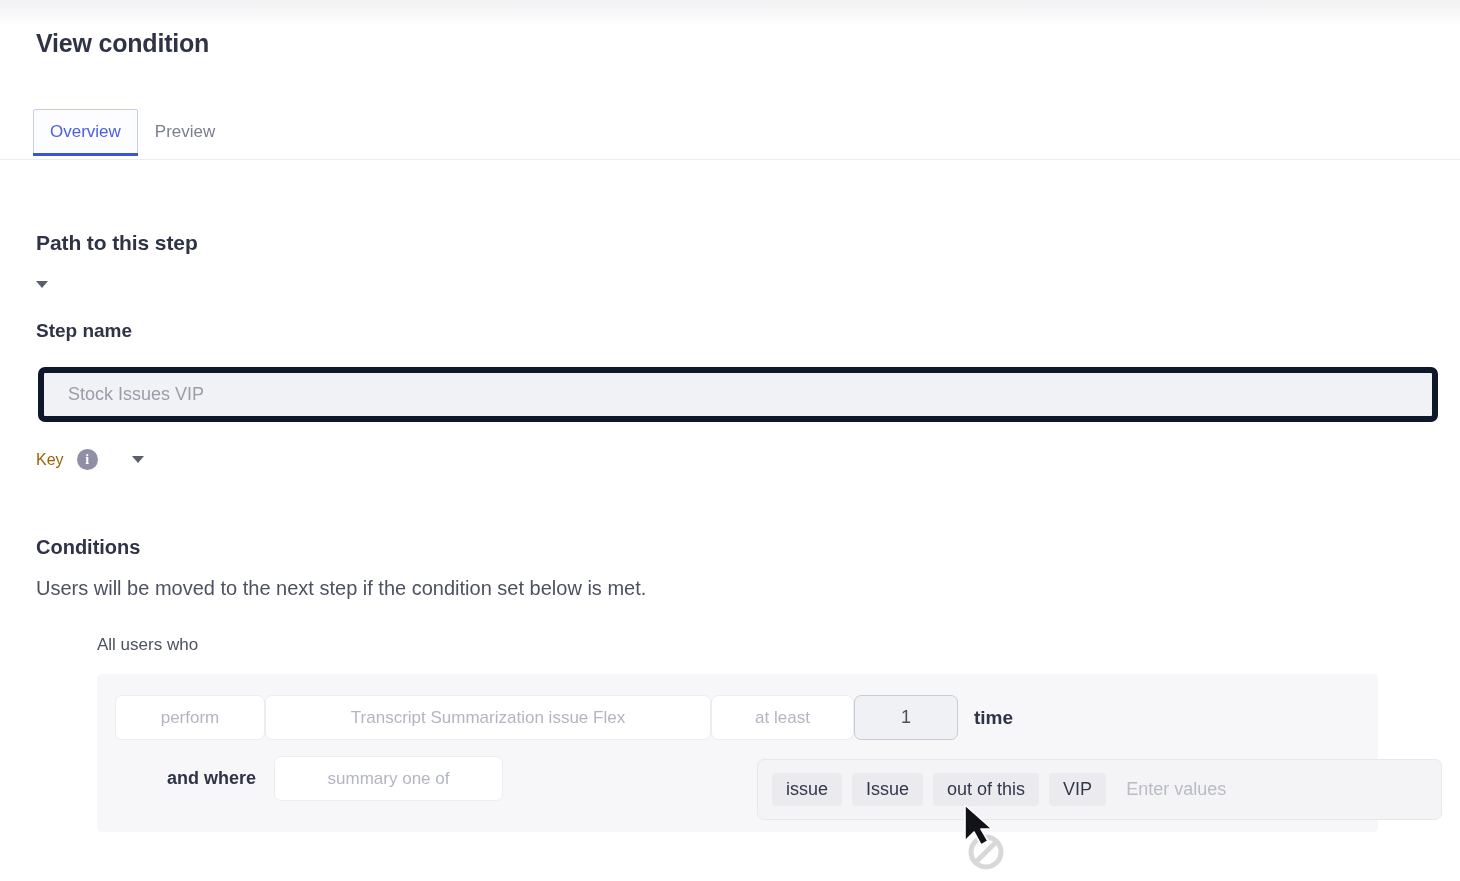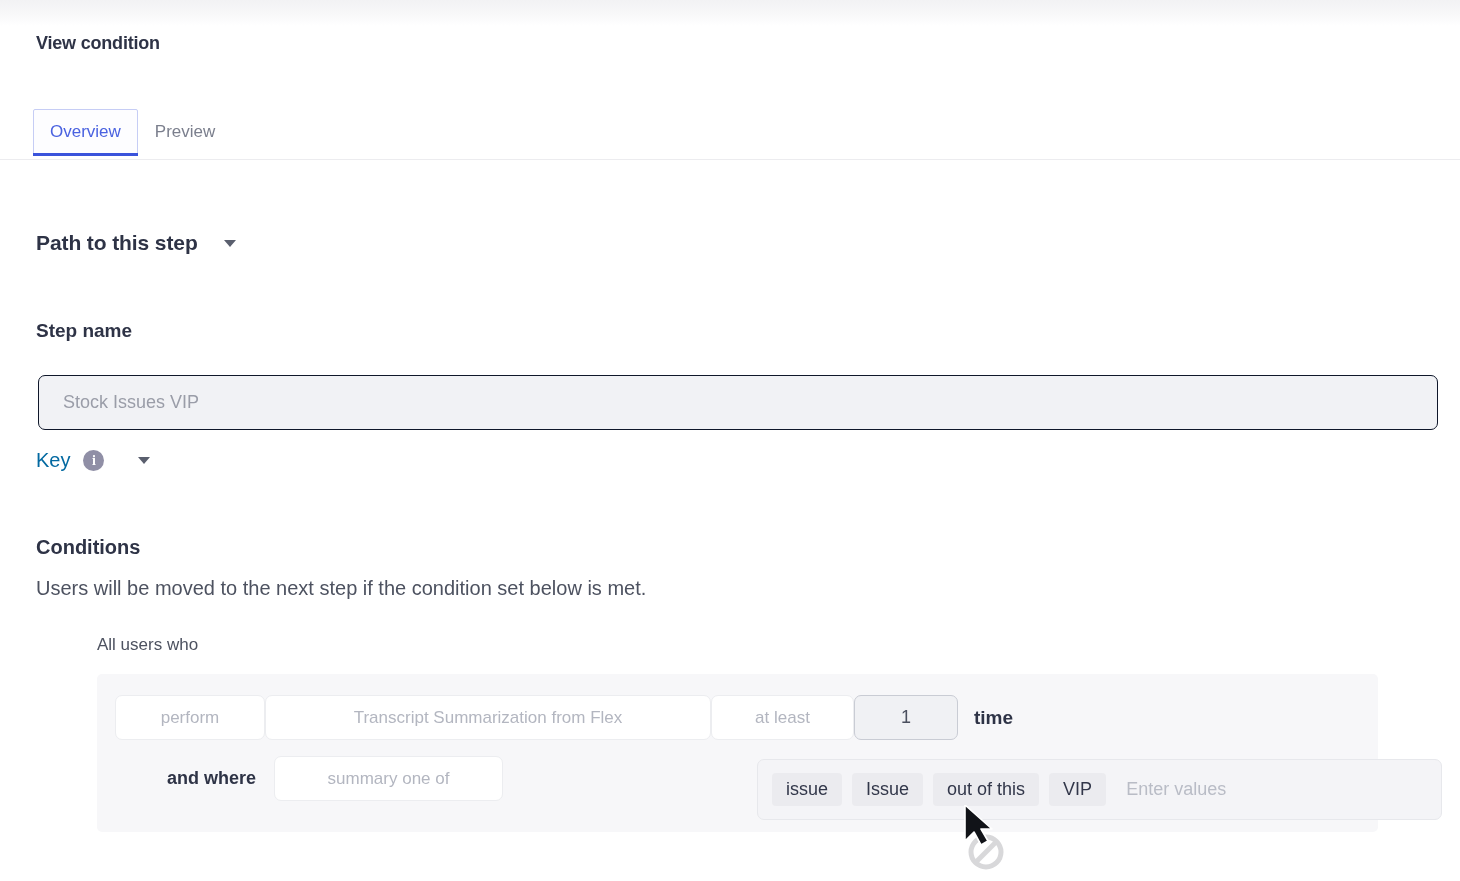--- a/index.html
+++ b/index.html
@@ -30,21 +30,21 @@
   .page {
     position: relative;
     padding: 0;
   }
 
   
   .page-title {
     position: absolute;
     left: 36px;
     top: 26px;
-    font-size: 18px;
+    font-size: 25px;
     font-weight: 700;
     letter-spacing: -0.2px;
     color: #2e3346;
     line-height: 34px;
   }
 
   
   .tabs {
     position: absolute;
     left: 33px;
@@ -88,23 +88,24 @@
     height: 1px;
     background: #ececef;
   }
 
   
   .path-row {
     position: absolute;
     left: 36px;
     top: 231px;
     display: flex;
-    align-items: center;
+    align-items: flex-start;
     gap: 26px;
     cursor: pointer;
+    flex-direction: column;
   }
   .path-label {
     font-size: 21px;
     font-weight: 700;
     color: #2e3346;
     letter-spacing: -0.1px;
   }
   .caret {
     width: 0;
     height: 0;
@@ -118,47 +119,47 @@
     position: absolute;
     left: 36px;
     top: 320px;
     font-size: 19px;
     font-weight: 700;
     color: #2e3346;
   }
   .step-name-input {
     position: absolute;
     left: 38px;
-    top: 375px;
+    top: 367px;
     width: 1400px;
     height: 55px;
     background: #f1f2f5;
-    border: 1px solid #0f172a;
+    border: 6px solid #0f172a;
     border-radius: 7px;
     font-size: 18px;
     color: #9a9da8;
     padding: 0 24px;
     font-family: "Liberation Sans", sans-serif;
     outline: none;
   }
   .step-name-input::placeholder { color: #9a9da8; }
 
   
   .key-row {
     position: absolute;
     left: 36px;
     top: 449px;
     display: flex;
     align-items: center;
     gap: 13px;
     cursor: pointer;
   }
   .key-label {
-    font-size: 20px;
-    color: #0369a1;
+    font-size: 16px;
+    color: #a16207;
   }
   .info-icon {
     width: 21px;
     height: 21px;
     border-radius: 50%;
     background: #908fa6;
     color: #ffffff;
     font-size: 14px;
     font-weight: 700;
     display: flex;
@@ -339,21 +340,21 @@
   </div>
 
   <div class="conditions-title">Conditions</div>
   <div class="conditions-desc">Users will be moved to the next step if the condition set below is met.</div>
   <div class="all-users-label">All users who</div>
 
   <div class="condition-panel">
 
     <div class="cond-row cond-row-1">
       <div class="select-box sb-perform">perform</div>
-      <div class="select-box sb-event">Transcript Summarization from Flex</div>
+      <div class="select-box sb-event">Transcript Summarization issue Flex</div>
       <div class="select-box sb-atleast">at least</div>
       <input class="count-input" type="text" value="1" style="">
       <span class="time-unit">time</span>
     </div>
 
     <div class="cond-row cond-row-2">
       <span class="and-where">and where</span>
       <div class="select-box sb-contains">summary one of</div>
     </div>
 

